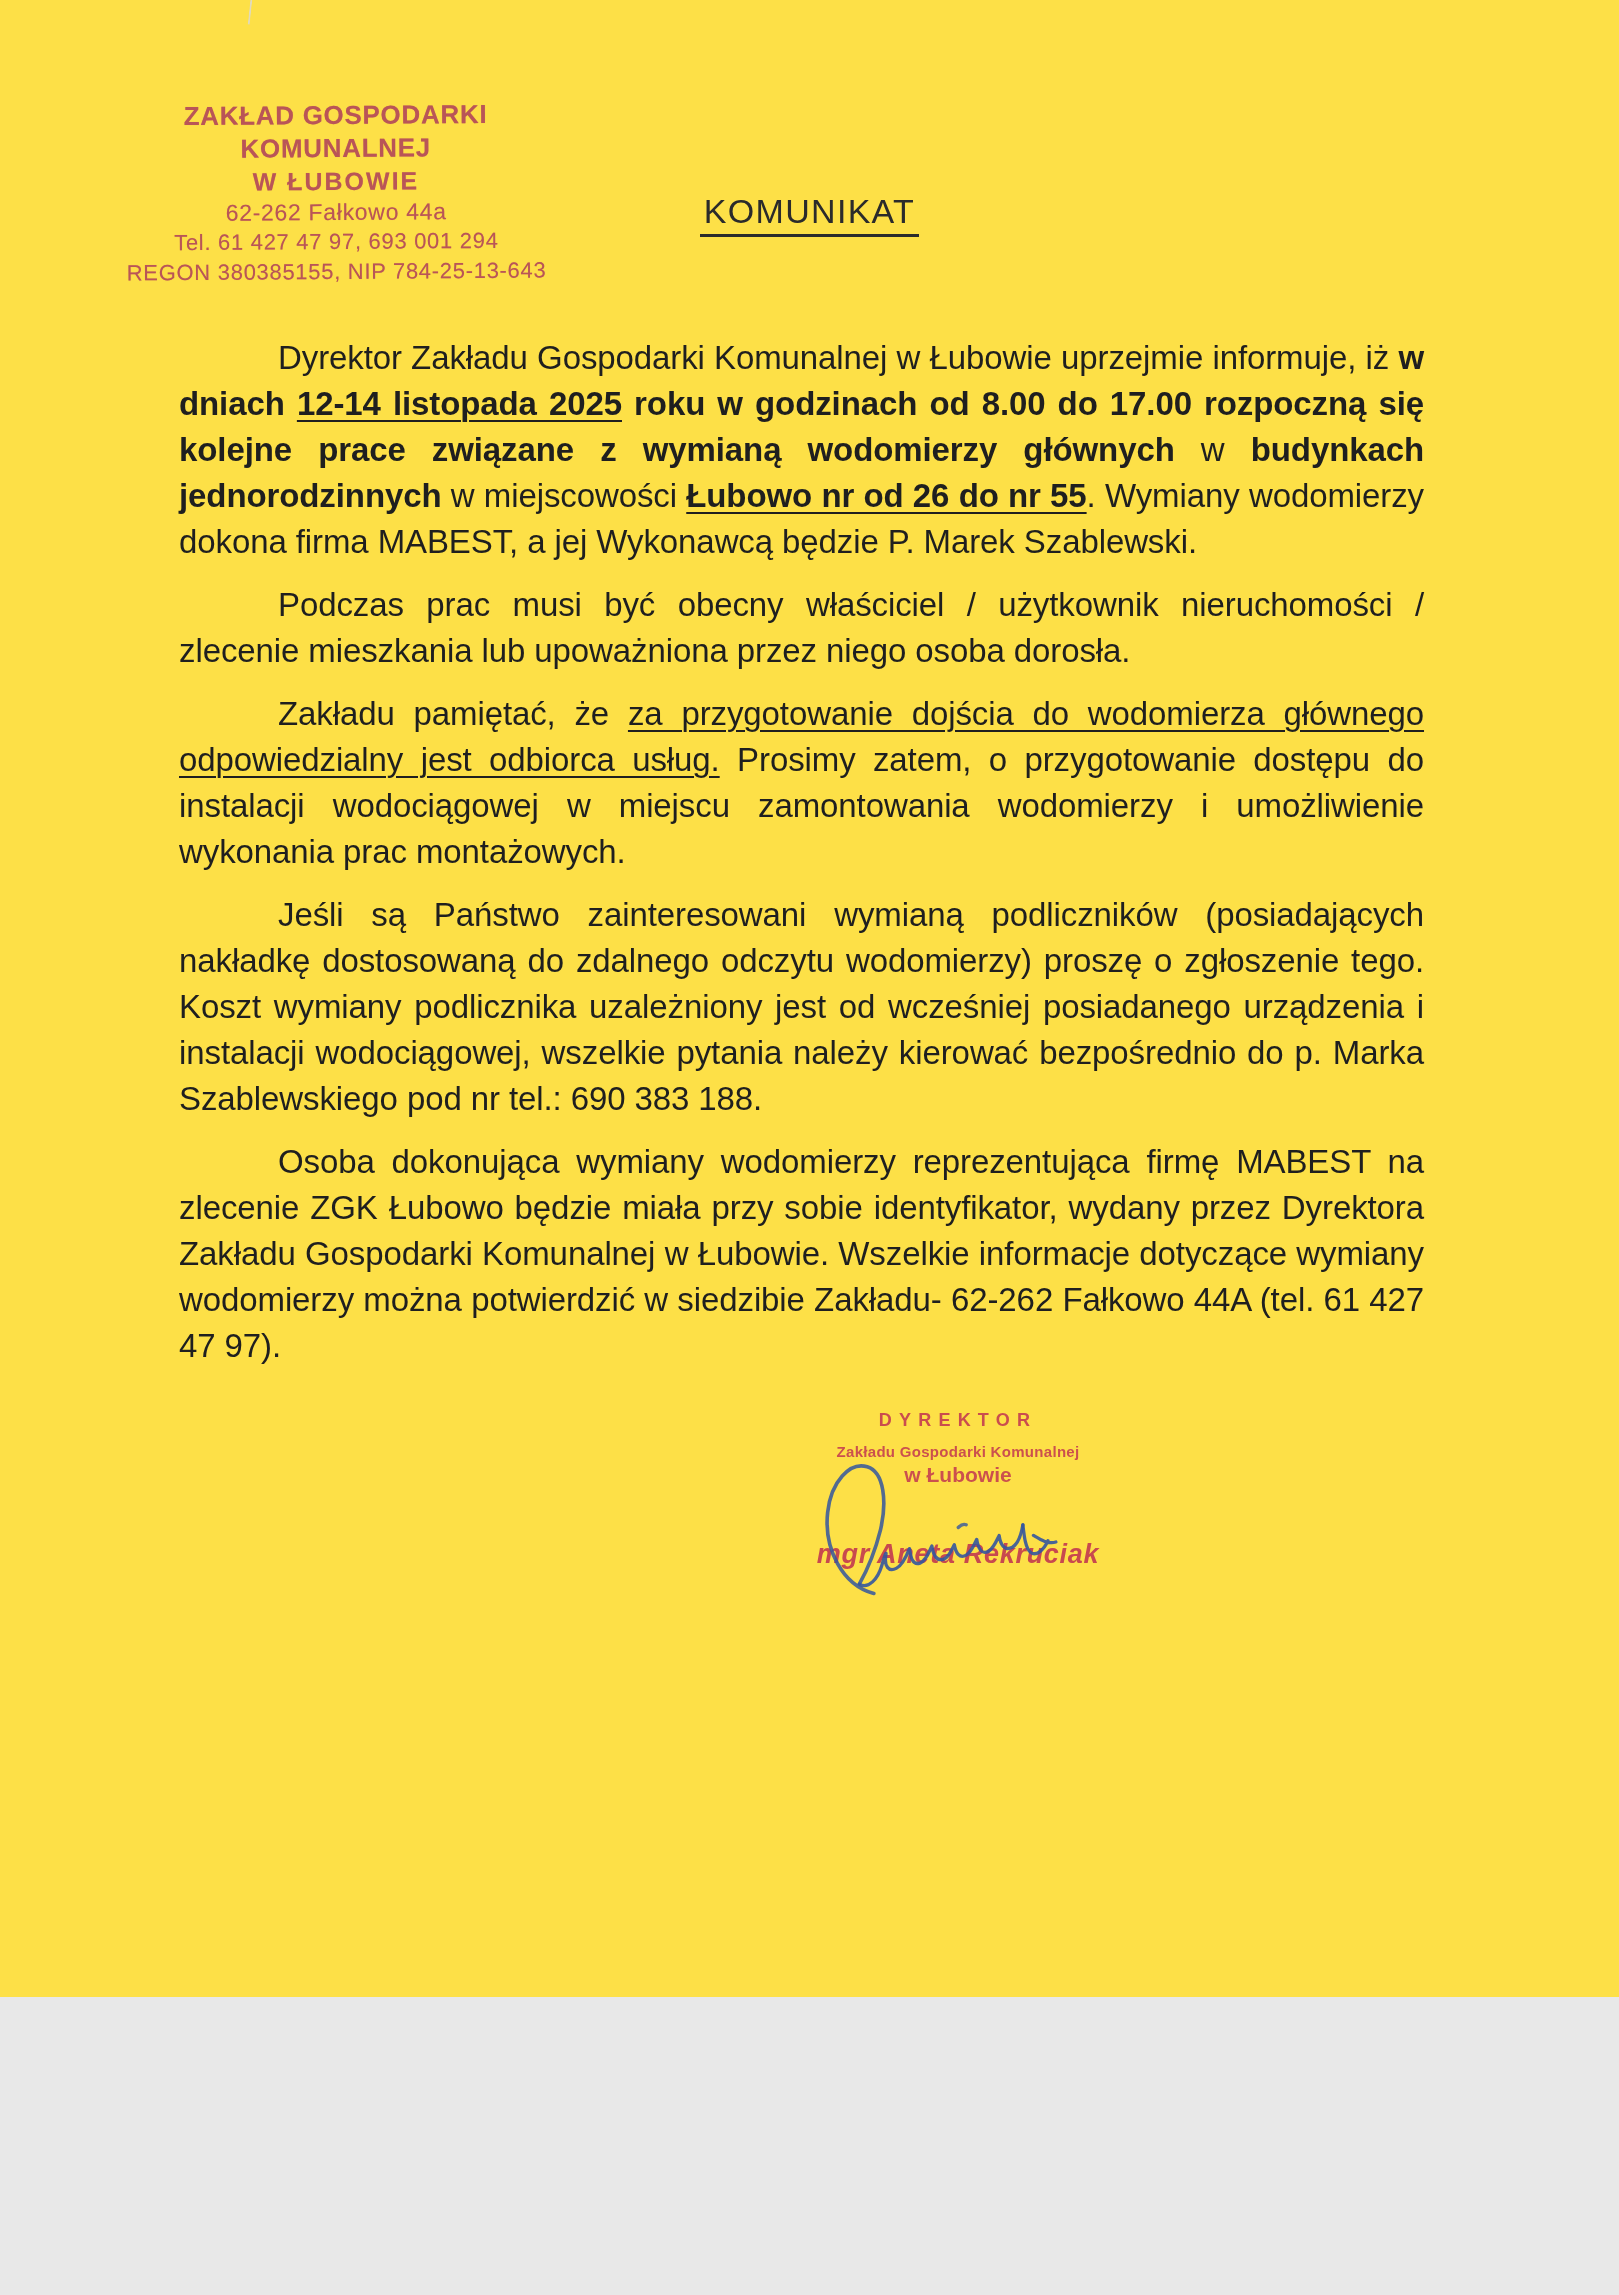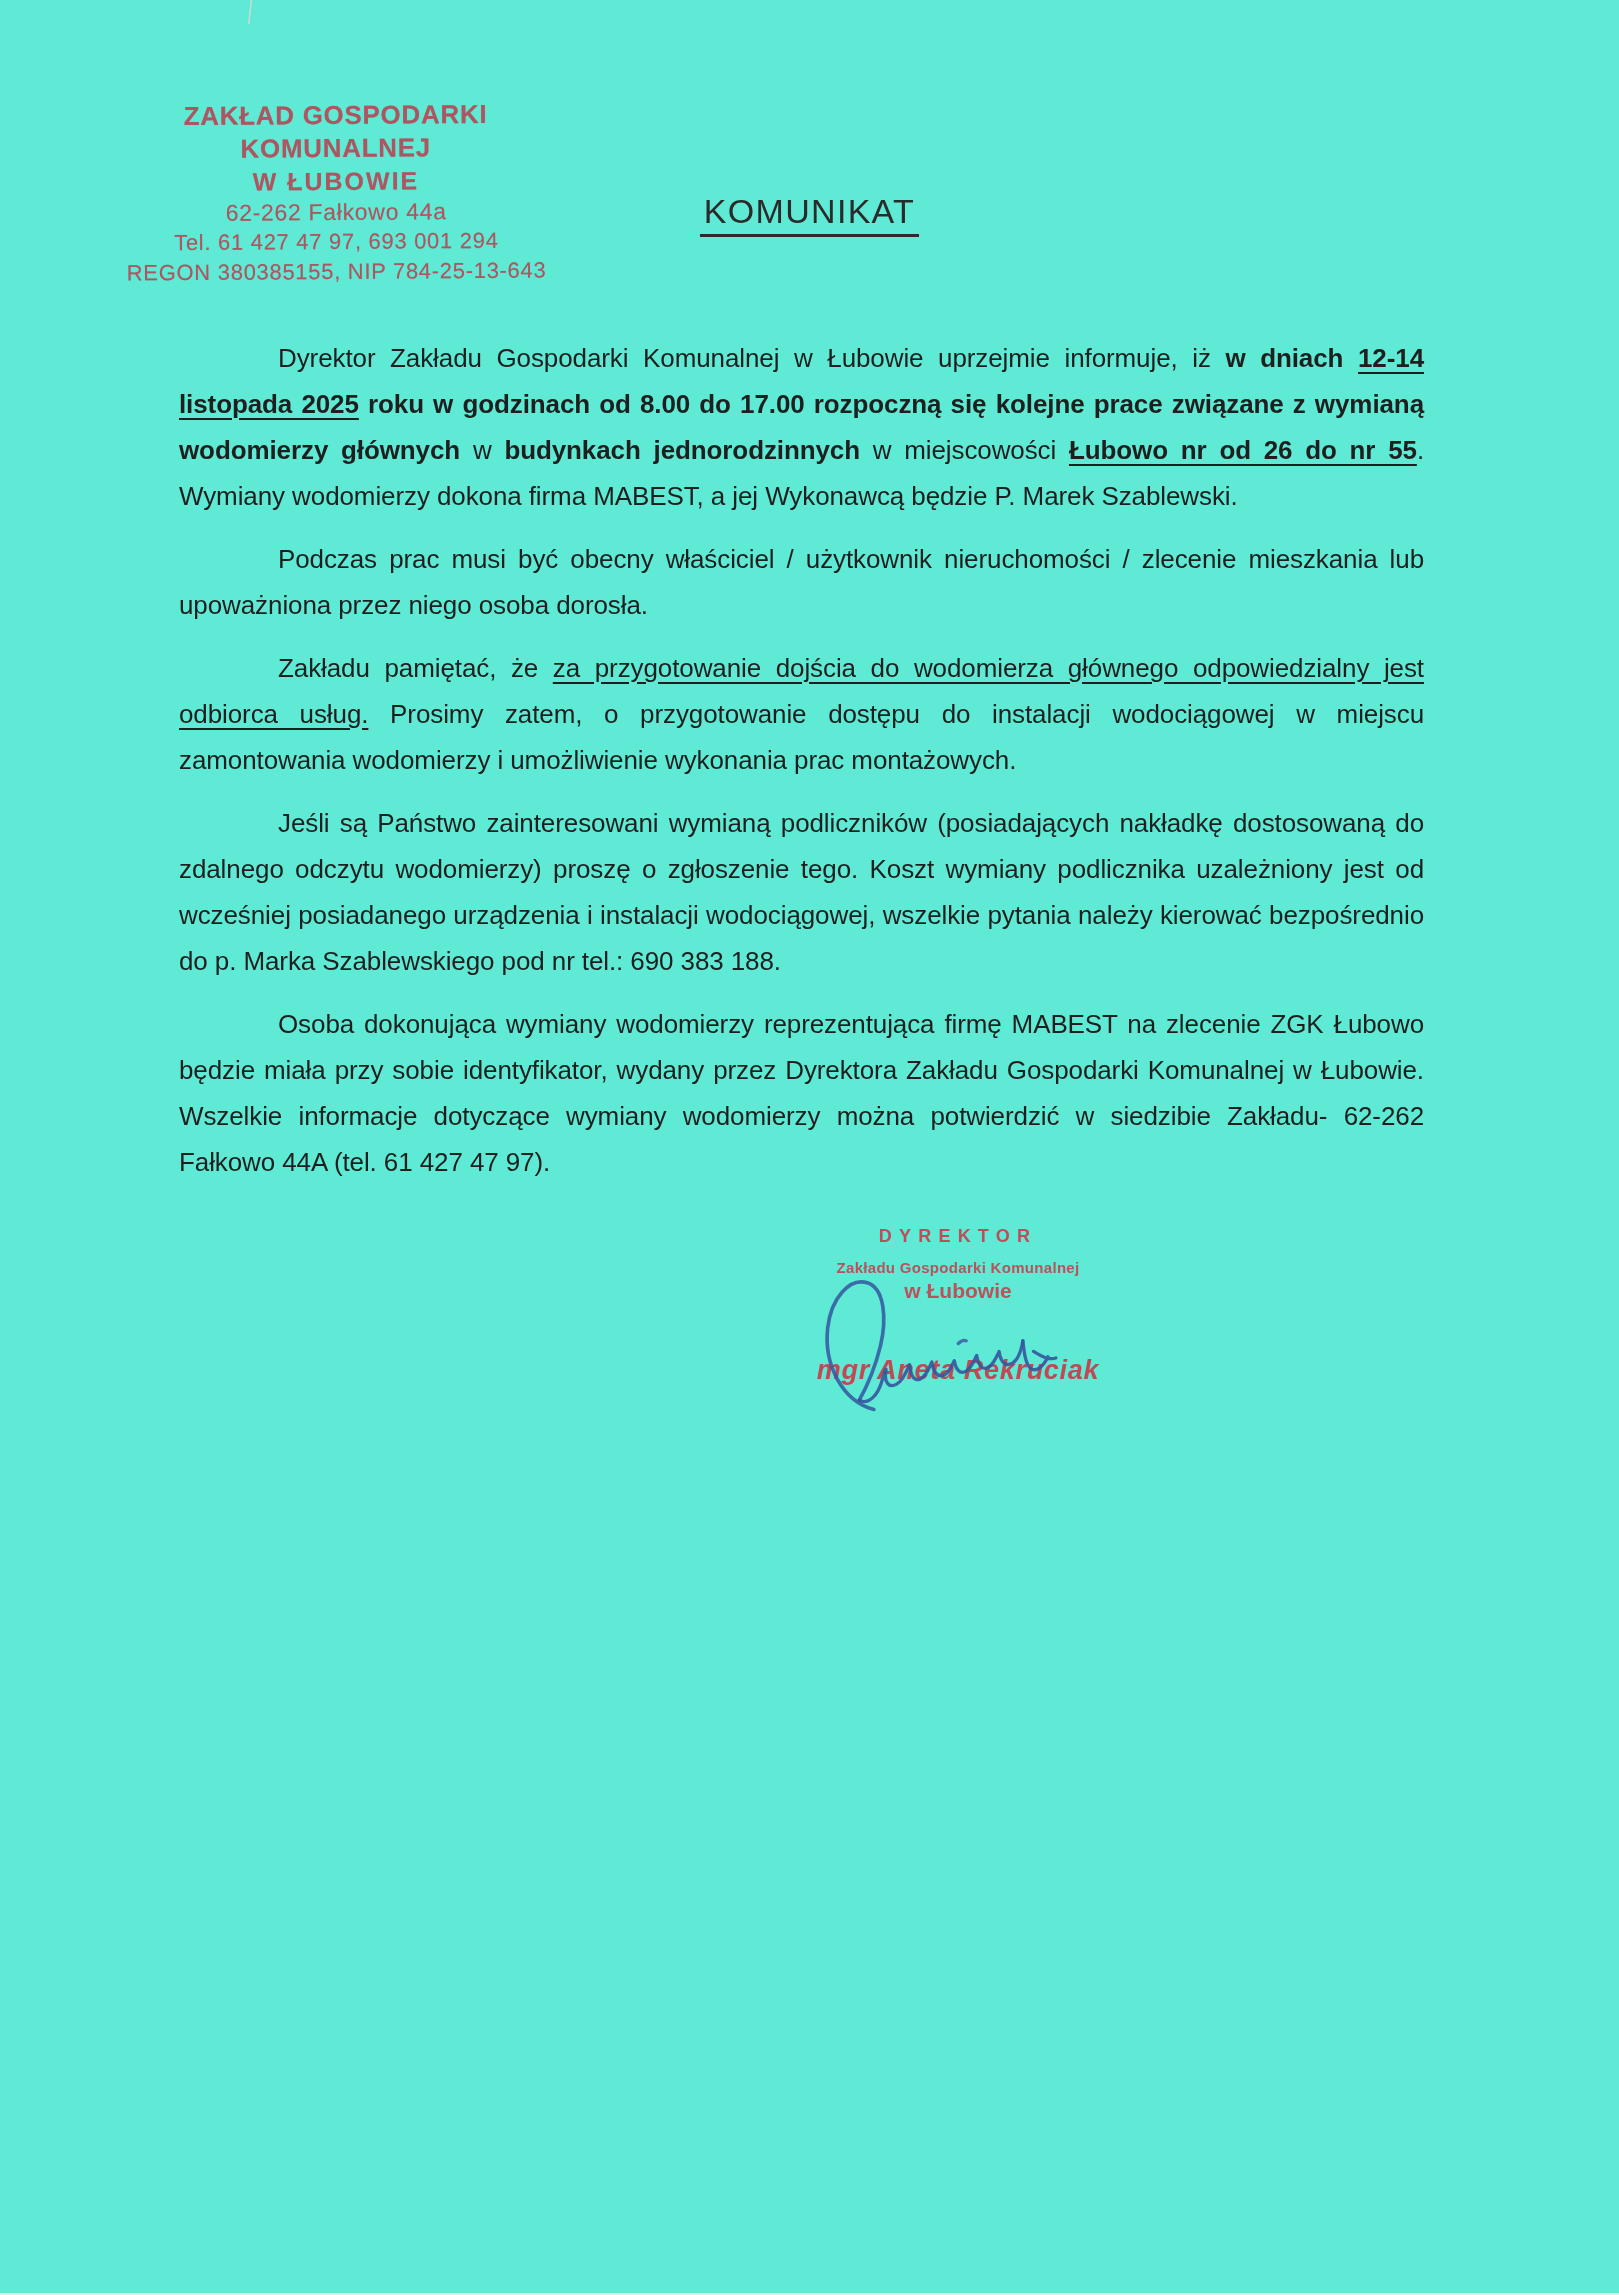--- a/index.html
+++ b/index.html
@@ -1,19 +1,19 @@
 <!DOCTYPE html>
 <html lang="pl" style="font-size:10.5px"><head>
 <meta charset="utf-8">
 <style>
   html,body{margin:0;padding:0;background:#e8e8e8;}
   .page{
     position:relative;
-    width:1619px;height:2293px;
-    background:#5eead4;
+    width:1619px;height:1997px;
+    background:#fde047;
     font-family:"Liberation Sans", sans-serif;
     color:#222;
     overflow:hidden;
   }
   
   .scan-artifact{
     position:absolute;left:249px;top:0;width:4px;height:25px;
     border-left:2px solid #d9d9d9;border-radius:0 0 60% 0;
     transform:rotate(6deg);opacity:.8;
   }
@@ -38,21 +38,21 @@
     font-size:34px;font-weight:normal;color:#2b2b2b;
     letter-spacing:1.3px;
     border-bottom:3.3px solid #2b2b2b;
     padding:0 4px 2.6px 4px;
   }
   
   .body-text{
     position:relative;
     margin:98px 195px 0 179px; 
     width:1245px;
-    font-size:26px;line-height:46px;
+    font-size:33px;line-height:46px;
     letter-spacing:-0.1px;
     text-align:justify;
     color:#1f1f1f;
   }
   .para{margin:0 0 17px 0;text-indent:99px;}
   .para span{text-indent:0;}
   .b{font-weight:bold;}
   .u{text-decoration:underline;text-decoration-thickness:2.3px;text-underline-offset:4.6px;}
   
   .sig{

